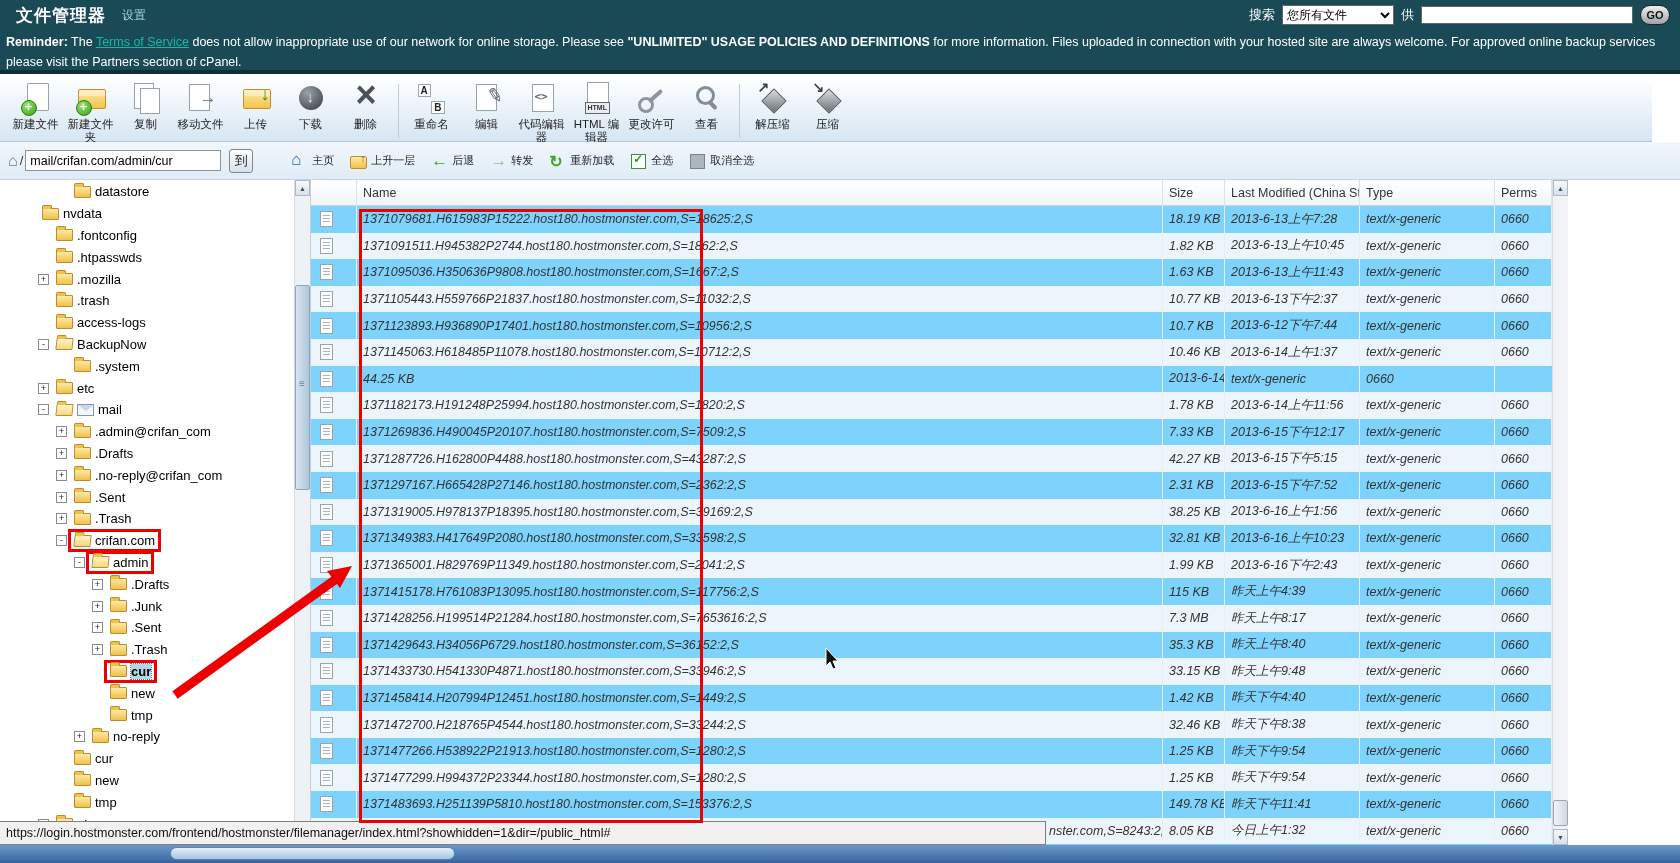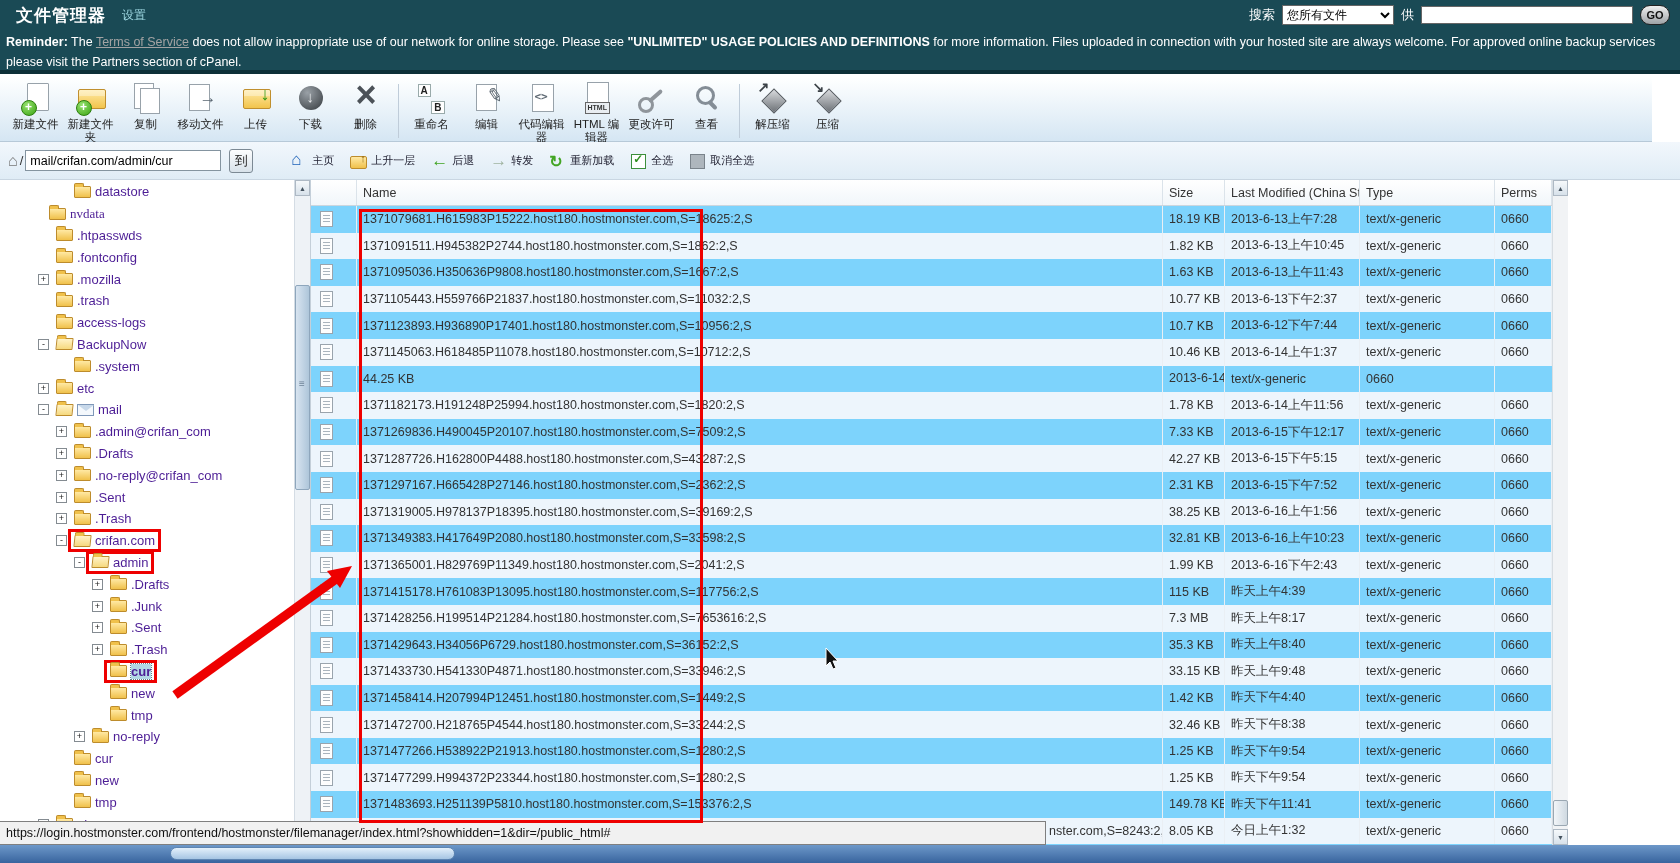--- a/index.html
+++ b/index.html
@@ -19,21 +19,21 @@
   #topbar input[type=text] { height:18px; width:212px; border:1px solid #666; background:#fff; }
   #topbar .gobtn { min-width:30px; height:20px; border-radius:10px; border:1px solid #222;
     background:linear-gradient(#efefef,#9fa3a7); color:#111; font-size:11px; font-weight:bold;
     display:flex; align-items:center; justify-content:center; cursor:pointer; }
 
   
   #reminder { position:absolute; left:0; top:30px; width:1680px; height:44px;
     background:#1a4a55; color:#fff; font-size:12.5px; line-height:1.6;
     padding:2px 14px 0 6px; border-bottom:4px solid #0d3038; z-index:5; }
   #reminder b { font-weight:bold; }
-  #reminder .tos { color:#a3a3a3; text-decoration:underline; cursor:pointer; }
+  #reminder .tos { color:#14b8a6; text-decoration:underline; cursor:pointer; }
 
   
   #toolbar { position:absolute; left:0; top:78px; width:1652px; height:64px;
     background:linear-gradient(#feffff,#d5e6f3); border-bottom:1px solid #b7c9d8;
     display:flex; align-items:flex-start; padding:4px 0 0 8px; z-index:4; }
   .tb-item { width:55px; display:flex; flex-direction:column; align-items:center;
     font-size:11.5px; color:#222; text-align:center; line-height:1.1; cursor:pointer; }
   .tb-item .ico { width:34px; height:34px; position:relative; margin-bottom:2px; }
   .tb-divider { width:1px; height:54px; background:#bfccd9; margin:2px 5px 0 5px; }
 
@@ -99,21 +99,21 @@
   
   #sidebar { position:absolute; left:0; top:180px; width:294px; height:665px;
     background:#fff; overflow:hidden; padding-top:12px; z-index:2; }
   .trow { display:flex; align-items:center; height:21.8px; font-size:13px; white-space:nowrap; cursor:pointer; }
   .trow.clip { margin-top:-11px; }
   .texp { width:11px; height:11px; margin-right:4px; flex:0 0 11px;
     font-size:9px; line-height:9px; text-align:center; color:#222; }
   .texp.box { border:1px solid #848b91; background:#fff; }
   .tcore { display:flex; align-items:center; gap:4px; padding:1px 3px; }
   .tcore.rb { outline:3px solid #ee0000; outline-offset:0px; }
-  .tlabel { color:#4c1d95; }
+  .tlabel { color:#000000; }
   .tlabel.sel { background:#b2d7e5; font-weight:bold; outline:1px dotted #5f7d8a; }
   .t-folder, .t-folder-open { width:17px; height:12px; position:relative; flex:0 0 17px;
     background:linear-gradient(#ffe9a4,#f0c14b); border:1px solid #bd8c2c; border-radius:1px; }
   .t-folder::before, .t-folder-open::before { content:""; position:absolute; top:-4px; left:-1px; width:8px; height:3px;
     background:#f0c14b; border:1px solid #bd8c2c; border-bottom:none; border-radius:2px 2px 0 0; }
   .t-folder-open { background:linear-gradient(#fff3c8,#f6d97e); transform:skewX(-6deg); }
   .t-envelope { width:17px; height:12px; flex:0 0 17px; background:#f4f8fc; border:1px solid #7f98b8; position:relative; }
   .t-envelope::before { content:""; position:absolute; left:0; top:0; width:15px; height:7px;
     border-left:8px solid transparent; border-right:8px solid transparent; border-top:6px solid #c7d8ea; width:0; }
 
@@ -128,21 +128,21 @@
     background:linear-gradient(90deg,#d8e4f0,#aec6da); border-radius:2px; cursor:pointer; }
   #side-thumb::after { content:"≡"; position:absolute; left:3px; top:92px; font-size:10px; color:#6e8398; }
 
   
   #main { position:absolute; left:311px; top:180px; width:1241px; height:665px; background:#7dd3fc; z-index:1; }
   .grid { display:grid; grid-template-columns:46px 806px 62px 135px 135px 57px; }
   #thead { height:26px; background:linear-gradient(#ffffff,#f1f6fa); border-bottom:1px solid #ccd6de;
     font-size:12.5px; color:#333; align-items:center; }
   #thead .hc { padding:0 0 0 6px; border-right:1px solid #dbe3ea; height:100%; display:flex; align-items:center;
     overflow:hidden; white-space:nowrap; cursor:pointer; }
-  .frow { height:26.6px; font-size:12.5px; color:#333; align-items:center; cursor:default; }
+  .frow { height:26.6px; font-size:12.5px; color:#333; align-items:center; cursor:default;font-style:italic; }
   .frow:nth-child(even) { background:#edf5fc; }
   .frow .fc { padding-left:6px; overflow:hidden; white-space:nowrap; border-right:1px solid #eaeff4; height:100%; display:flex; align-items:center; }
   .frow .fc.partial { padding-left:692px; }
   .doc-icon { width:13px; height:16px; margin-left:9px; background:#fdfdfd; border:1px solid #9aa4ad; position:relative;
     box-shadow:inset 0 0 0 1px #fff; }
   .doc-icon::before { content:""; position:absolute; left:2px; top:3px; width:7px; height:8px;
     background:repeating-linear-gradient(#aab4bd 0 1px, transparent 1px 3px); }
 
   
   #main-scroll { position:absolute; left:1552px; top:180px; width:16px; height:665px; background:#f1f3f5;
@@ -293,39 +293,39 @@
 </div>
 
 <div id="sidebar">
     <div class="trow clip" style="padding-left: 56px;">
     <span class="texp"></span>
     <span class="tcore">
       <span class="ticon t-folder"></span>
       <span class="tlabel">datastore</span>
     </span>
   </div>
-    <div class="trow" style="padding-left: 31px; font-family: Liberation Serif, serif;">
+    <div class="trow" style="padding-left: 24px;">
     <span class="texp"></span>
     <span class="tcore">
       <span class="ticon t-folder"></span>
       <span class="tlabel">nvdata</span>
     </span>
   </div>
     <div class="trow" style="padding-left: 38px;">
     <span class="texp"></span>
     <span class="tcore">
       <span class="ticon t-folder"></span>
+      <span class="tlabel">.fontconfig</span>
+    </span>
+  </div>
+    <div class="trow" style="padding-left: 38px;">
+    <span class="texp"></span>
+    <span class="tcore">
+      <span class="ticon t-folder"></span>
       <span class="tlabel">.htpasswds</span>
-    </span>
-  </div>
-    <div class="trow" style="padding-left: 38px;">
-    <span class="texp"></span>
-    <span class="tcore">
-      <span class="ticon t-folder"></span>
-      <span class="tlabel">.fontconfig</span>
     </span>
   </div>
     <div class="trow" style="padding-left: 38px;">
     <span class="texp box">+</span>
     <span class="tcore">
       <span class="ticon t-folder"></span>
       <span class="tlabel">.mozilla</span>
     </span>
   </div>
     <div class="trow" style="padding-left: 38px;">

